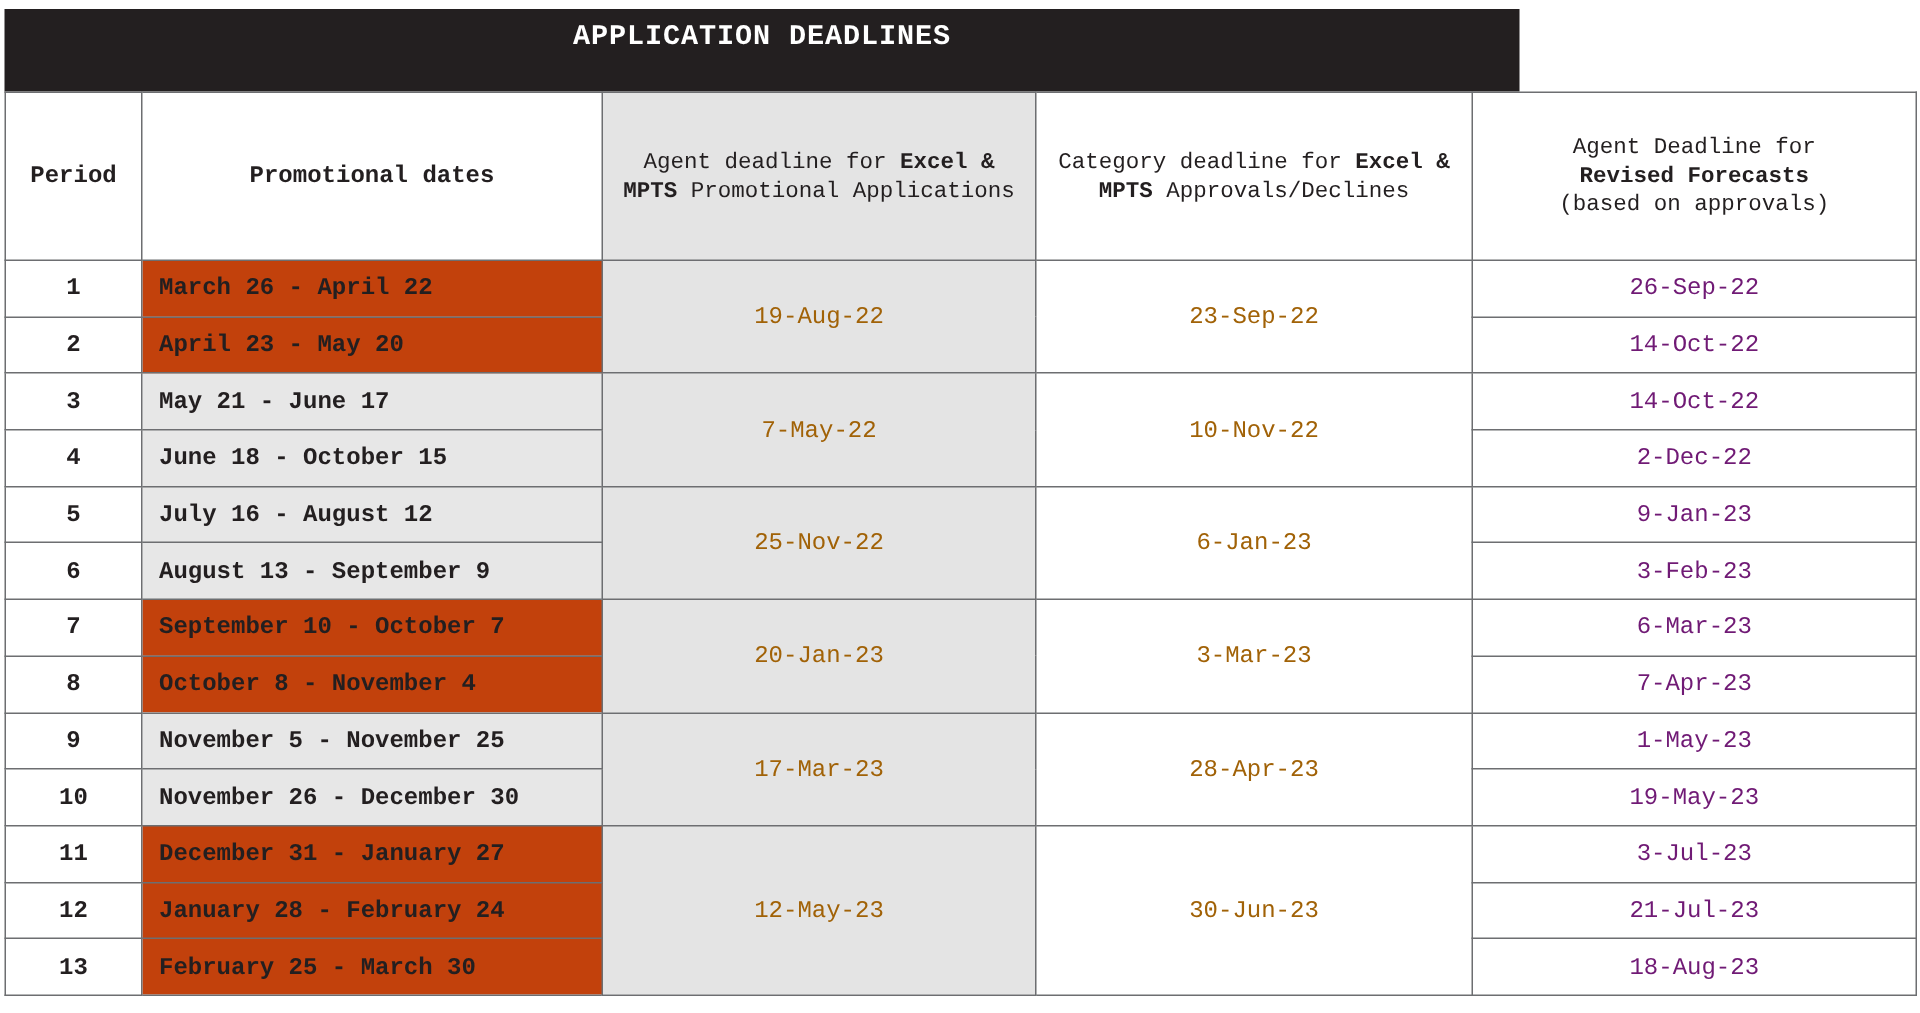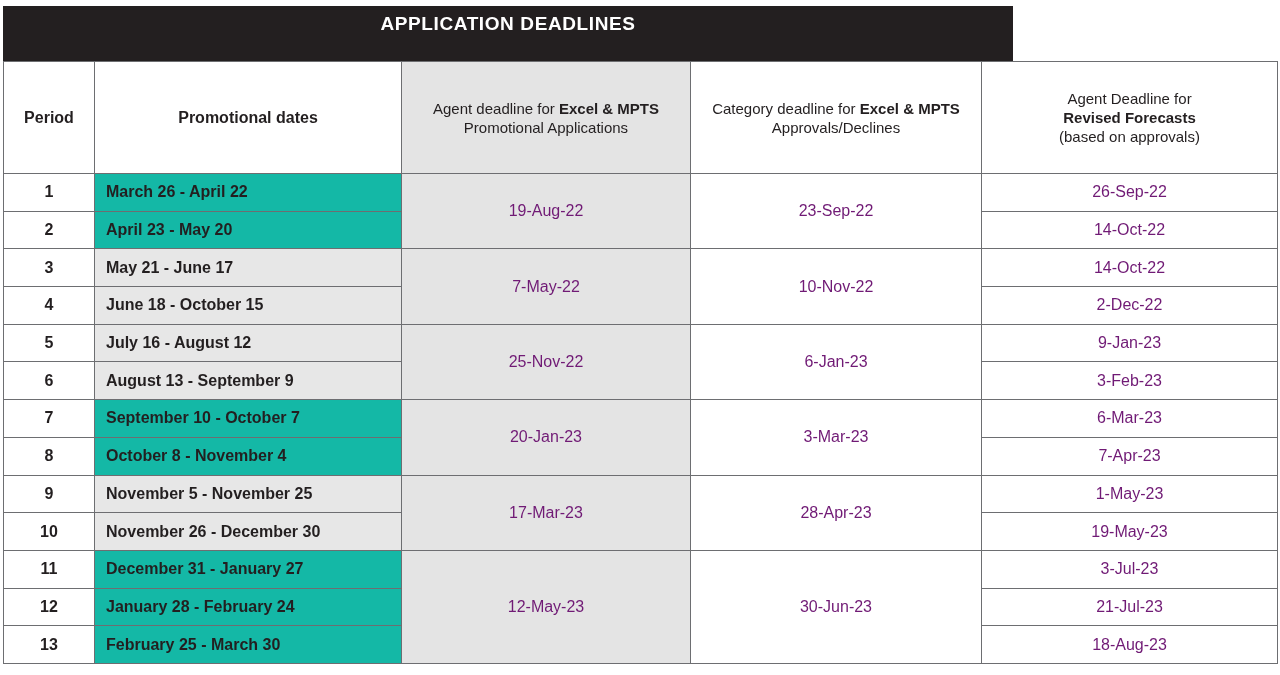--- a/index.html
+++ b/index.html
@@ -14,20 +14,21 @@
     color: #231f20;
     overflow: hidden;
   }
 
   .sheet {
     position: relative;
     width: 1016px;
     height: 675px;
     box-sizing: border-box;
     padding: 6px 3px 13px 3px;
+    font-family: Liberation Mono, monospace;
   }
 
   
   .title-bar {
     background: #231f20;
     color: #ffffff;
     text-align: center;
     padding: 7px 0 9px 0;
     height: 55px;
     box-sizing: border-box;
@@ -88,28 +89,28 @@
   td.period {
     text-align: center;
     font-weight: bold;
     font-size: 16px;
     background: #ffffff;
   }
   td.dates {
     font-weight: bold;
     font-size: 16px;
     padding-left: 11px;
-    background: #14b8a6;
+    background: #c2410c;
   }
   td.dates.shade { background: #e7e7e7; }
 
   td.agent, td.category {
     text-align: center;
     font-size: 16px;
-    color: #701a75;
+    color: #a16207;
     font-weight: normal;
   }
   td.agent { background: #e4e4e4; }
   td.category { background: #ffffff; }
 
   td.revised {
     text-align: center;
     font-size: 16px;
     color: #701a75;
     background: #ffffff;

